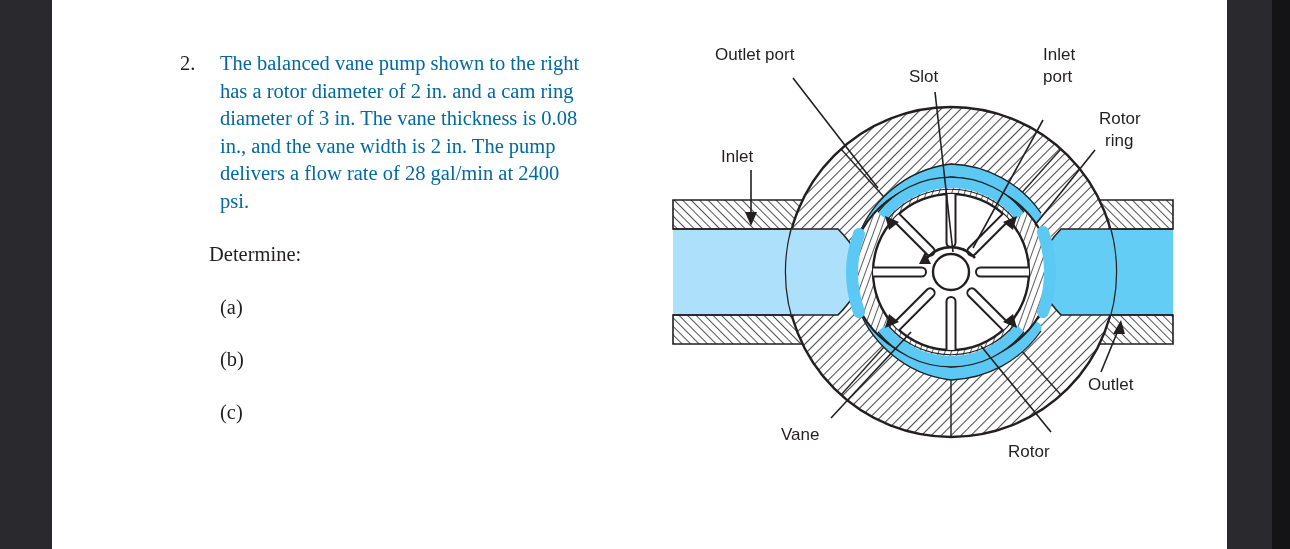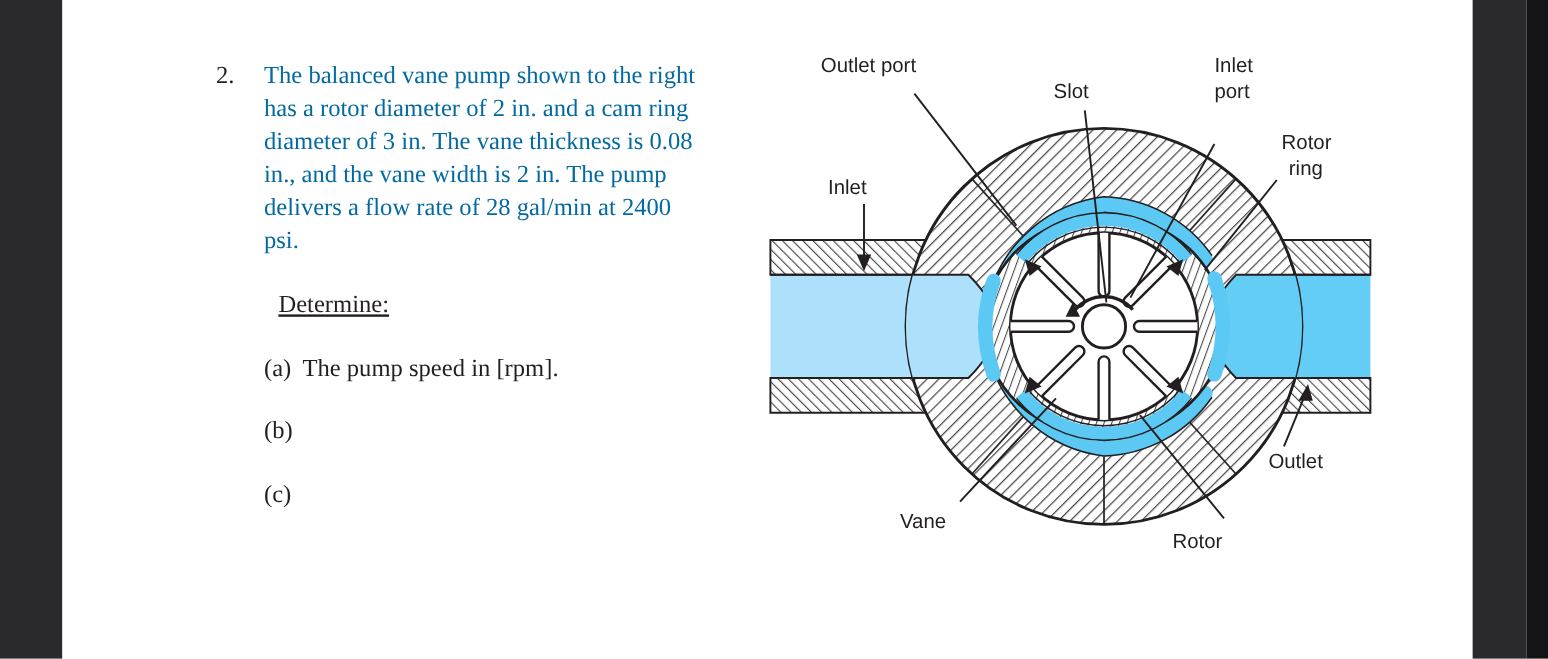--- a/index.html
+++ b/index.html
@@ -68,25 +68,24 @@
     font-weight: 400;
   }
   .qbody {
     flex: 1 1 auto;
     font-size: 20.5px;
     line-height: 27.5px;
     color: #0369a1;
   }
   #determine {
     margin-top: 26px;
-    margin-left: 52px;
+    margin-left: 29px;
     font-size: 20.5px;
     line-height: 27.5px;
     color: #231f20;
-    text-decoration: underline;
   }
   .part {
     display: flex;
     align-items: flex-start;
     margin-top: 25px;
     margin-left: 40px;
   }
   .part-lbl {
     width: 32px;
     flex: 0 0 32px;
@@ -98,21 +97,21 @@
     flex: 1 1 auto;
     font-size: 20.5px;
     line-height: 27.5px;
     color: #231f20;
     max-width: 290px;
   }
 
   
   #figure {
     position: absolute;
-    left: 580px;
+    left: 611px;
     top: 20px;
     width: 520px;
     height: 460px;
   }
   #figure svg { display: block; }
   .fig-label {
     font-family: "Liberation Sans", sans-serif;
     font-size: 17px;
     fill: #231f20;
   }
@@ -132,21 +131,20 @@
 
       <div class="qrow">
         <div class="qnum">2.</div>
         <div class="qbody">The balanced vane pump shown to the right has a rotor diameter of 2 in. and a cam ring diameter of 3 in.  The vane thickness is 0.08 in., and the vane width is 2 in.  The pump delivers a flow rate of 28 gal/min at 2400 psi.</div>
       </div>
 
       <div id="determine">Determine:</div>
 
       <div class="part">
         <div class="part-lbl">(a)</div>
-        <div class="part-txt">The pump speed in [rpm].</div>
       </div>
 
       <div class="part">
         <div class="part-lbl">(b)</div>
       </div>
 
       <div class="part">
         <div class="part-lbl">(c)</div>
       </div>
 

